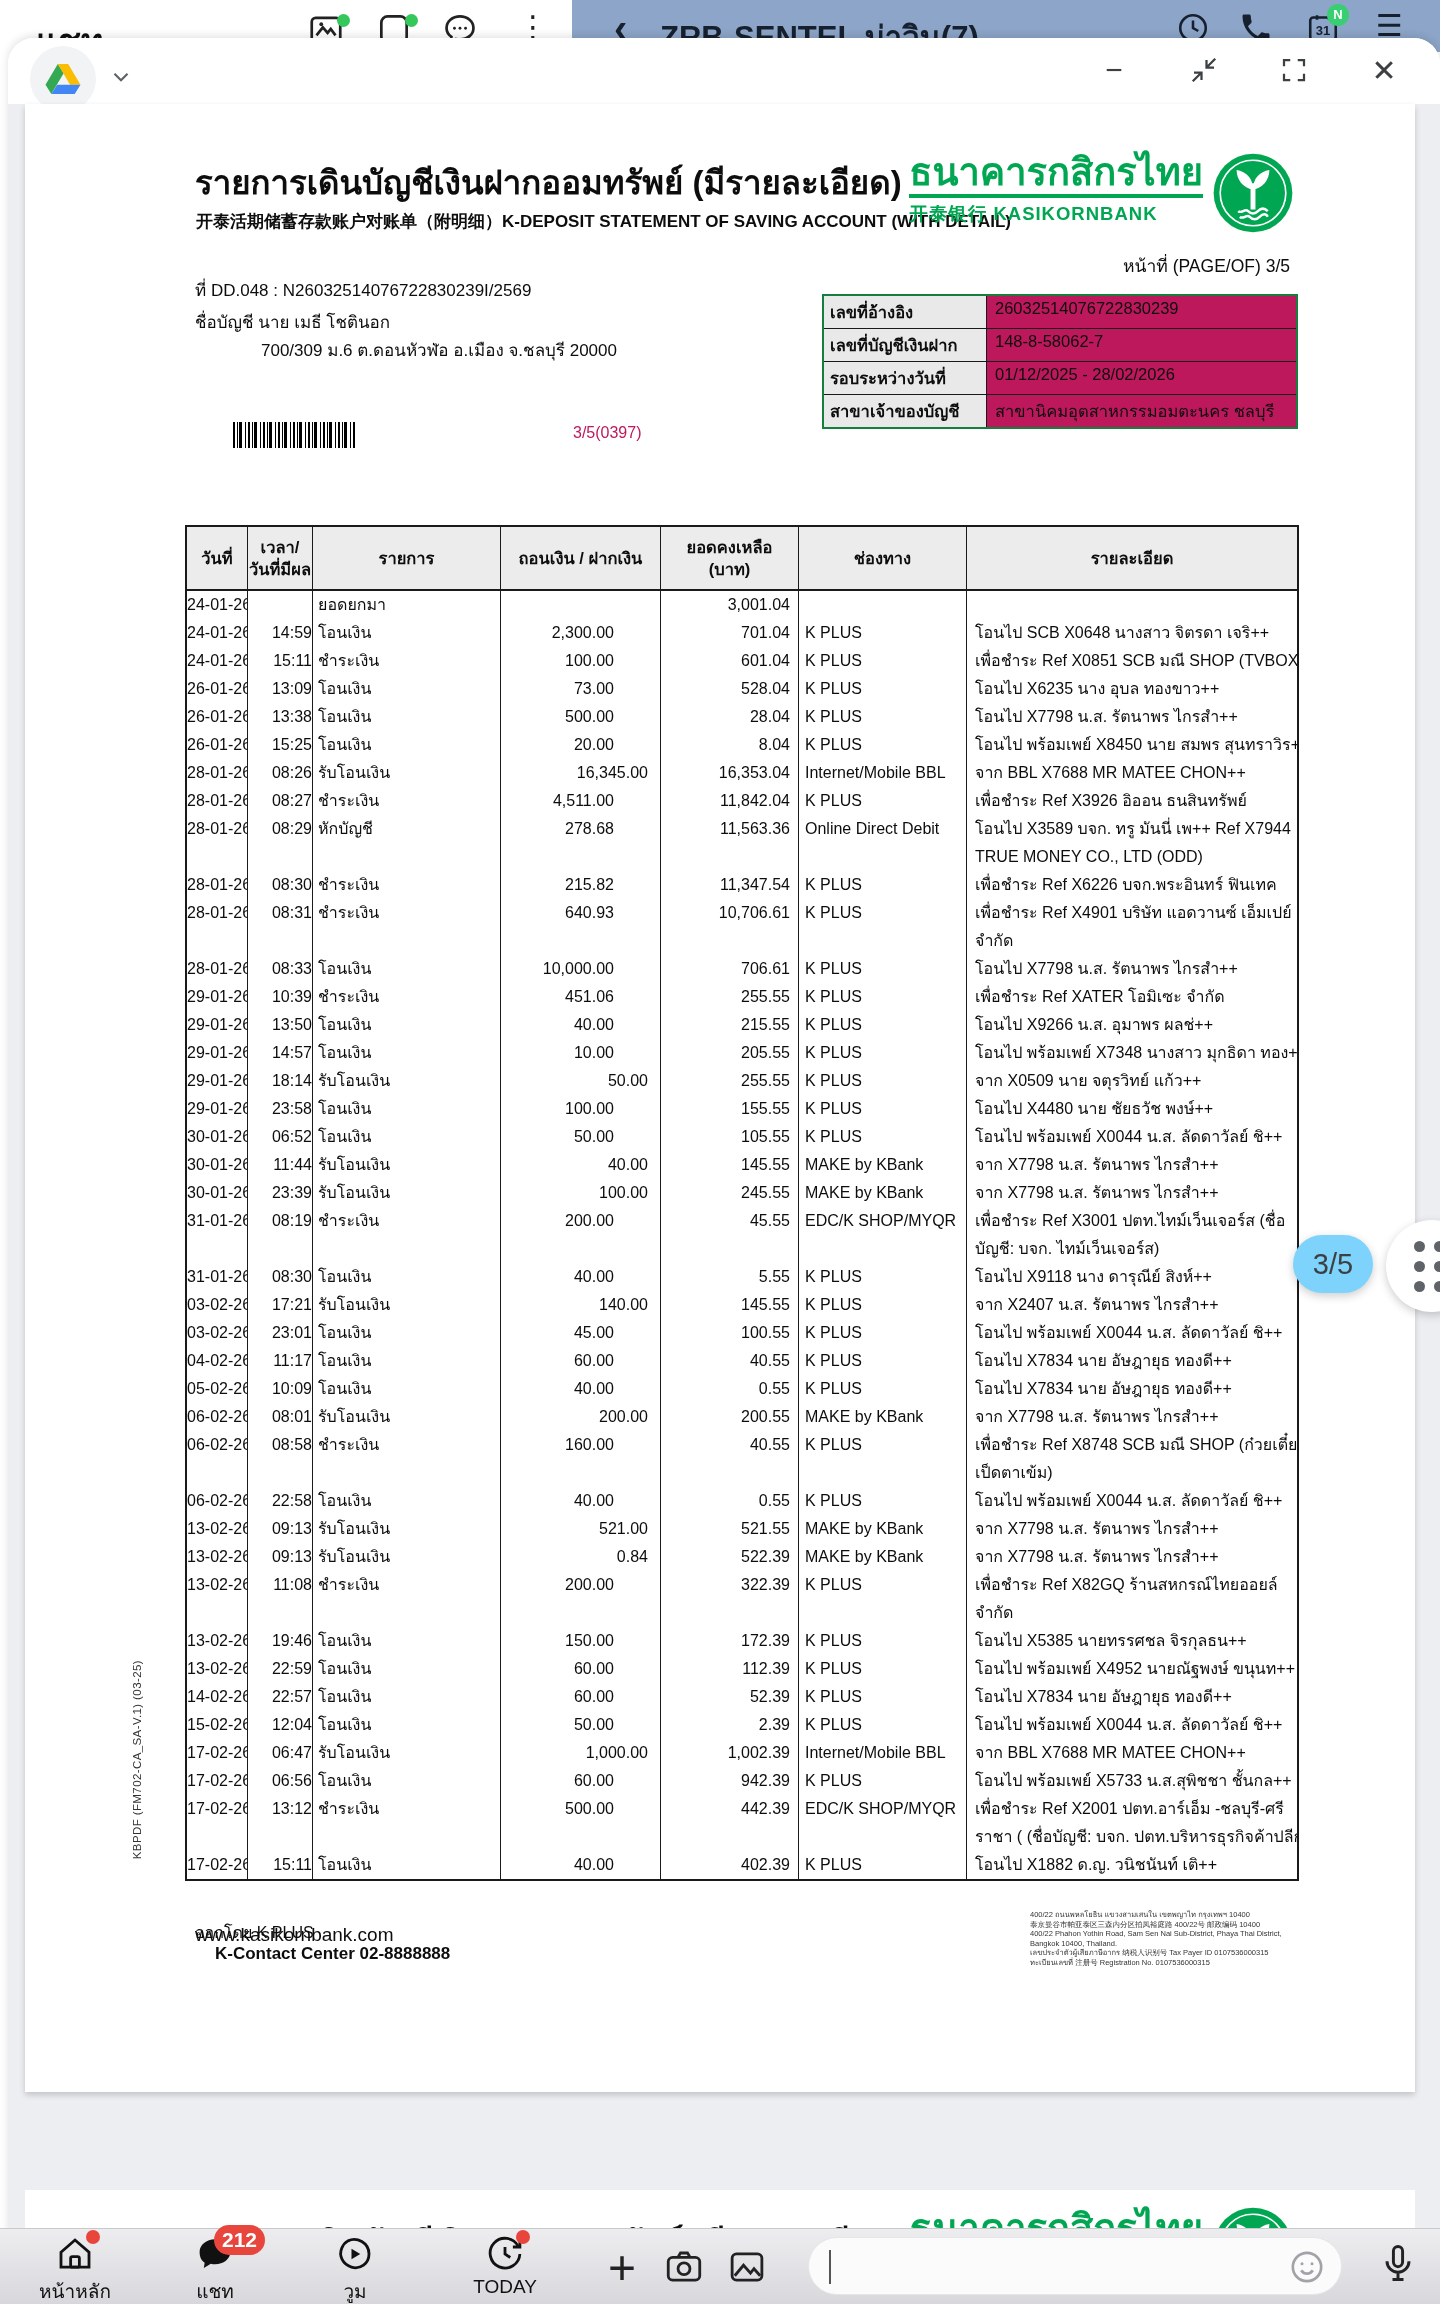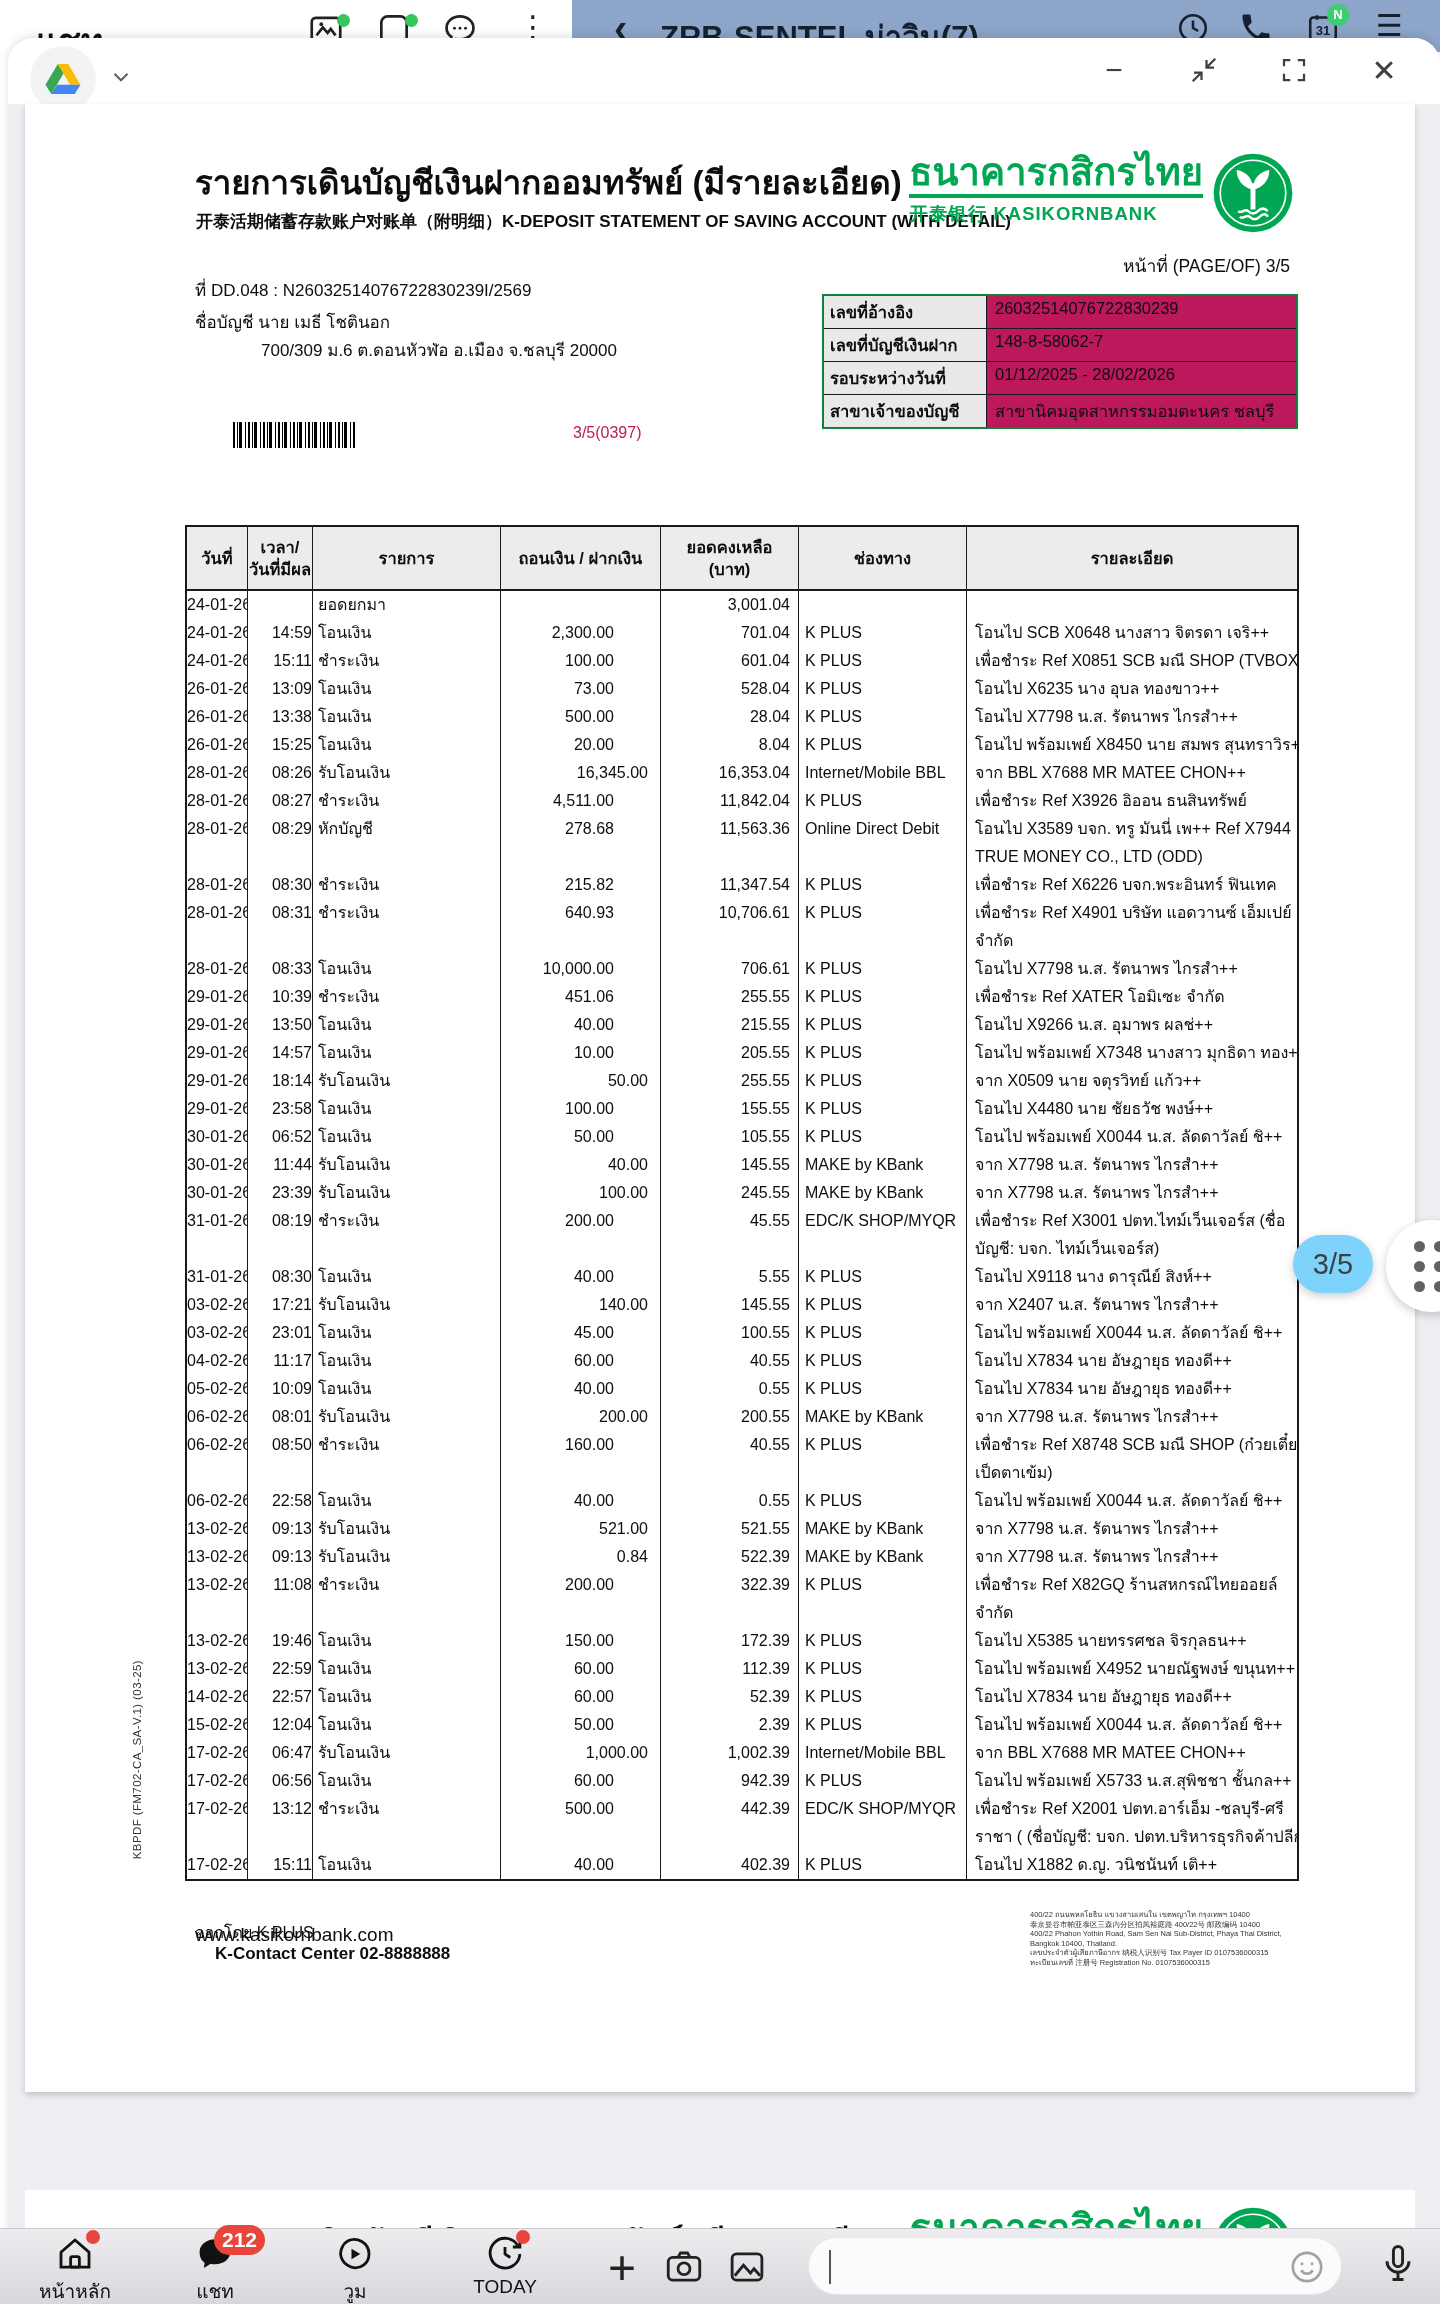--- a/index.html
+++ b/index.html
@@ -578,21 +578,21 @@
                 <div class="cell c-type">รับโอนเงิน</div>
                 <div class="cell c-amt dep">200.00</div>
                 <div class="cell c-bal">200.55</div>
                 <div class="cell c-ch">MAKE by KBank</div>
                 <div class="cell c-det">
                   <div>จาก X7798 น.ส. รัตนาพร ไกรสำ++</div>
                 </div>
               </div>
               <div class="trow tall">
                 <div class="cell c-date">06-02-26</div>
-                <div class="cell c-time">08:50</div>
+                <div class="cell c-time">08:58</div>
                 <div class="cell c-type">ชำระเงิน</div>
                 <div class="cell c-amt wd">160.00</div>
                 <div class="cell c-bal">40.55</div>
                 <div class="cell c-ch">K PLUS</div>
                 <div class="cell c-det">
                   <div>เพื่อชำระ Ref X8748 SCB มณี SHOP (ก๋วยเตี๋ยว</div>
                   <div>เป็ดตาเข้ม)</div>
                 </div>
               </div>
               <div class="trow">

